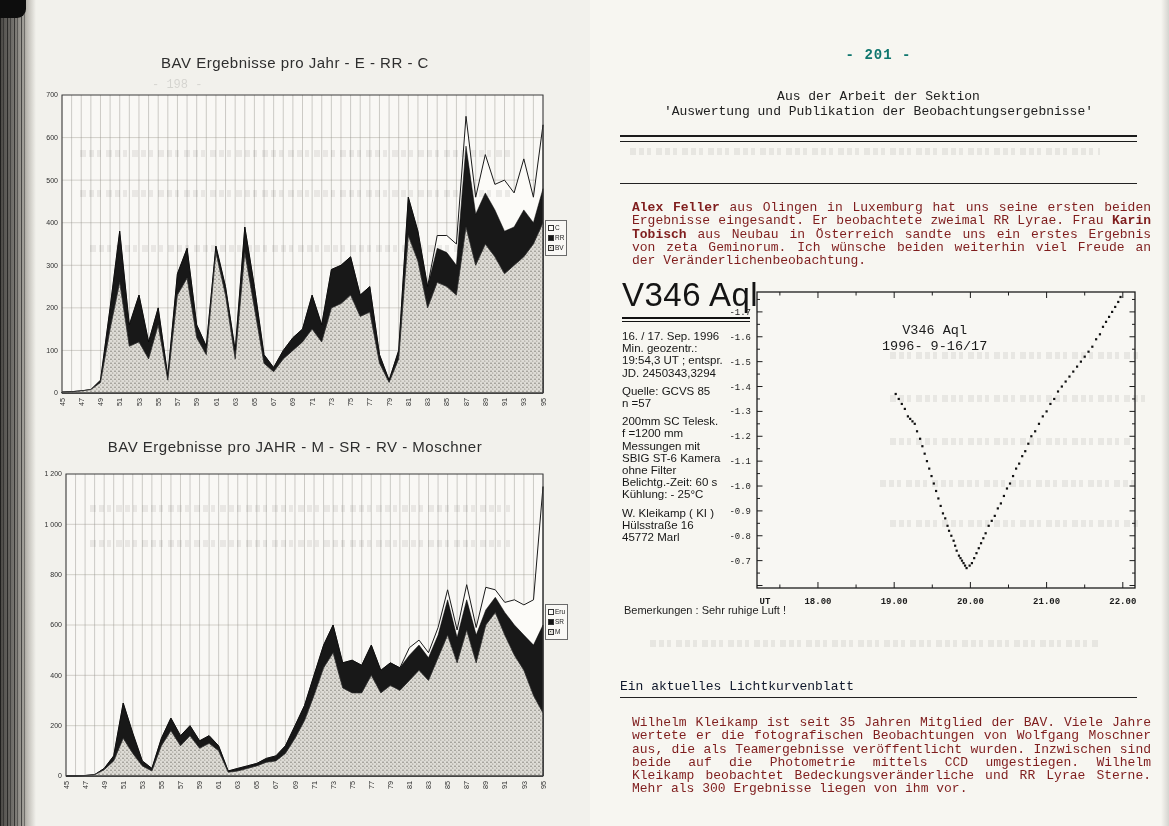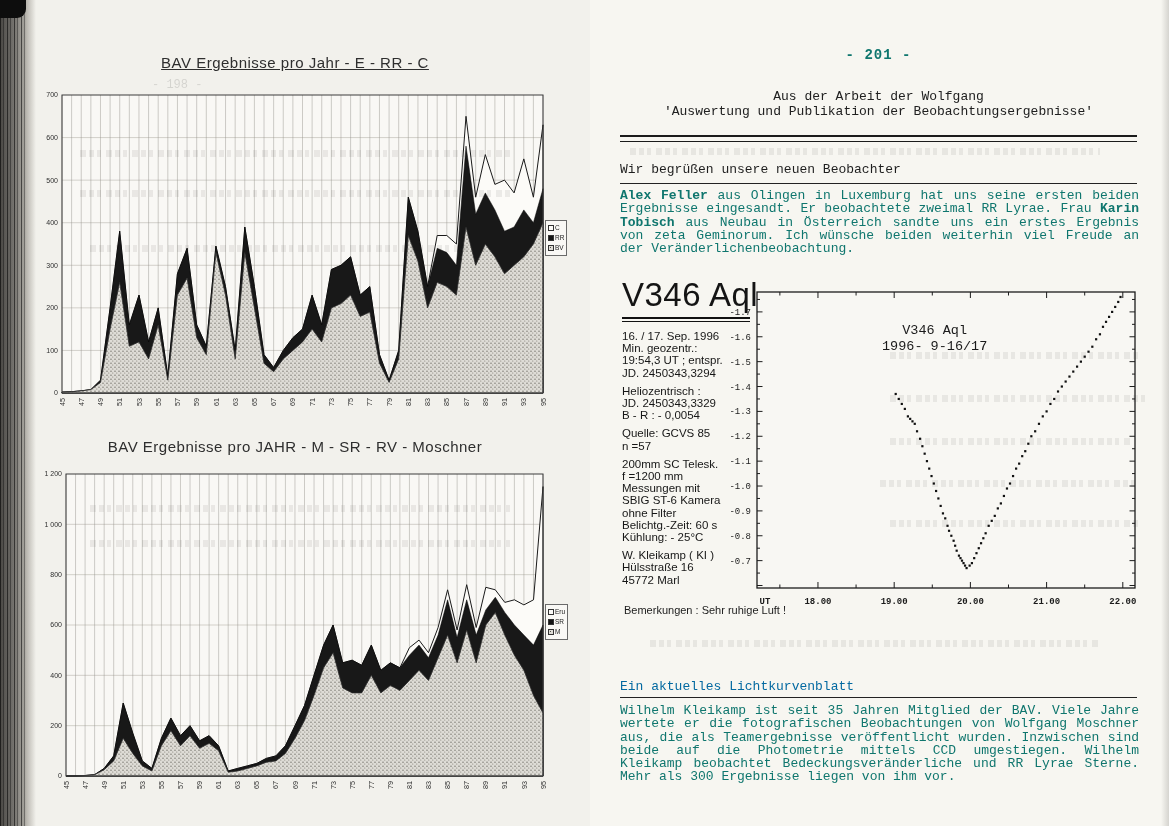--- a/index.html
+++ b/index.html
@@ -29,21 +29,21 @@
   .sm-g{left:60px;top:640px;width:450px;}
   .sm-h{left:80px;top:150px;width:430px;}
   .sm-i{left:80px;top:190px;width:430px;}
   .sm-j{left:90px;top:245px;width:400px;}
   .sm-k{left:90px;top:505px;width:420px;}
   .sm-l{left:90px;top:540px;width:420px;}
 
   
   .ghost-pagenum{position:absolute;left:152px;top:34px;font:12px "Liberation Mono",monospace;opacity:.15;color:#333;margin-top:44px;}
   .chart-title{position:absolute;font-size:15px;color:#2e2e2e;text-align:center;letter-spacing:.5px;}
-  .t1{left:60px;top:54px;width:470px;text-decoration:underline;}
+  .t1{left:60px;top:54px;width:470px;}
   .t2{left:55px;top:438px;width:480px;}
   svg{position:absolute;}
   #chart1{left:18px;top:86px;}
   #chart2{left:22px;top:465px;}
   .legend{position:absolute;background:#f9f8f5;border:1px solid #6a6a6a;padding:2px;z-index:3;}
   #legend1{left:545px;top:220px;}
   #legend2{left:545px;top:604px;}
   .leg-row{display:flex;align-items:center;gap:1px;font-size:6.5px;line-height:10px;color:#222;}
   .sw{width:6px;height:6px;display:inline-block;border:1px solid #333;box-sizing:border-box;}
   .sw-open{background:#fbfaf7;}
@@ -53,23 +53,23 @@
   
   .pagenum{position:absolute;left:30px;width:517px;top:47px;text-align:center;
     font:bold 14px "Liberation Mono",monospace;color:#0f766e;letter-spacing:1px;}
   .hdr{position:absolute;left:30px;top:90px;width:517px;text-align:center;
     font:13px/14.5px "Liberation Mono",monospace;color:#202020;}
   .rule{position:absolute;left:30px;width:517px;height:1px;background:#222;}
   .double-rule{top:135px;height:4px;background:none;border-top:2px solid #1b1b1b;border-bottom:1px solid #1b1b1b;}
   .r1{top:183px;height:1.4px;}
   .r2{top:697px;height:1.3px;}
   .greet{position:absolute;left:30px;top:162px;font:13px "Liberation Mono",monospace;color:#1e1e1e;}
-  .sec2{position:absolute;left:30px;top:679px;font:13px "Liberation Mono",monospace;color:#0369a1;}
-  .mono-par{position:absolute;left:30px;width:519px;margin:0;
-    font:13px/13.3px "Liberation Mono",monospace;color:#0f766e;text-align:justify;}
+  .sec2{position:absolute;left:30px;top:679px;font:13px "Liberation Mono",monospace;color:#0f172a;}
+  .mono-par{position:absolute;left:30px;width:519px;margin:12px;
+    font:13px/13.3px "Liberation Mono",monospace;color:#7f1d1d;text-align:justify;}
   #par1{top:189px;}
   #par2{top:704px;}
   .mono-par b{font-weight:bold;}
 
   .star-title{position:absolute;left:32px;top:276px;font-size:33px;color:#141414;letter-spacing:.5px;}
   .star-underline{position:absolute;left:32px;top:317px;width:128px;height:5px;box-sizing:border-box;
     border-top:2px solid #111;border-bottom:1.2px solid #111;}
   .star-info{position:absolute;left:32px;top:330px;width:140px;font:11.5px/12.2px "Liberation Sans",sans-serif;color:#161616;}
   .info-group{margin-bottom:6px;}
   .remarks{position:absolute;left:34px;top:604px;font:11px "Liberation Sans",sans-serif;color:#1c1c1c;}
@@ -326,42 +326,36 @@
   <div class="smudge sm-h"></div>
   <div class="smudge sm-i"></div>
   <div class="smudge sm-j"></div>
   <div class="smudge sm-k"></div>
   <div class="smudge sm-l"></div>
 </div>
 
 <div class="page page-right">
   <div class="pagenum">- 201 -</div>
   <div class="hdr" id="header-lines">
-      <div>Aus der Arbeit der Wolfgang</div>
+      <div>Aus der Arbeit der Sektion</div>
       <div>'Auswertung und Publikation der Beobachtungsergebnisse'</div>
     </div>
   <div class="rule double-rule"></div>
 
-  <div class="greet">Wir begrüßen unsere neuen Beobachter</div>
   <div class="rule r1"></div>
   <p class="mono-par" id="par1"><b>Alex Feller</b><span> aus Olingen in Luxemburg hat uns seine ersten beiden Ergebnisse eingesandt. Er beobachtete zweimal RR Lyrae. Frau </span><b>Karin Tobisch</b><span> aus Neubau in Österreich sandte uns ein erstes Ergebnis von zeta Geminorum. Ich wünsche beiden weiterhin viel Freude an der Veränderlichenbeobachtung.</span></p>
 
   <div class="star-title">V346 Aql</div>
   <div class="star-underline"></div>
   <div class="star-info" id="star-info">
       <div class="info-group">
         <div>16. / 17. Sep. 1996</div>
         <div>Min. geozentr.:</div>
         <div>19:54,3 UT ; entspr.</div>
         <div>JD. 2450343,3294</div>
-      </div>
-      <div class="info-group">
-        <div>Heliozentrisch :</div>
-        <div>JD. 2450343,3329</div>
-        <div>B - R : - 0,0054</div>
       </div>
       <div class="info-group">
         <div>Quelle: GCVS  85</div>
         <div>n =57</div>
       </div>
       <div class="info-group">
         <div>200mm SC Telesk.</div>
         <div>f =1200 mm</div>
         <div>Messungen mit</div>
         <div>SBIG ST-6 Kamera</div>

